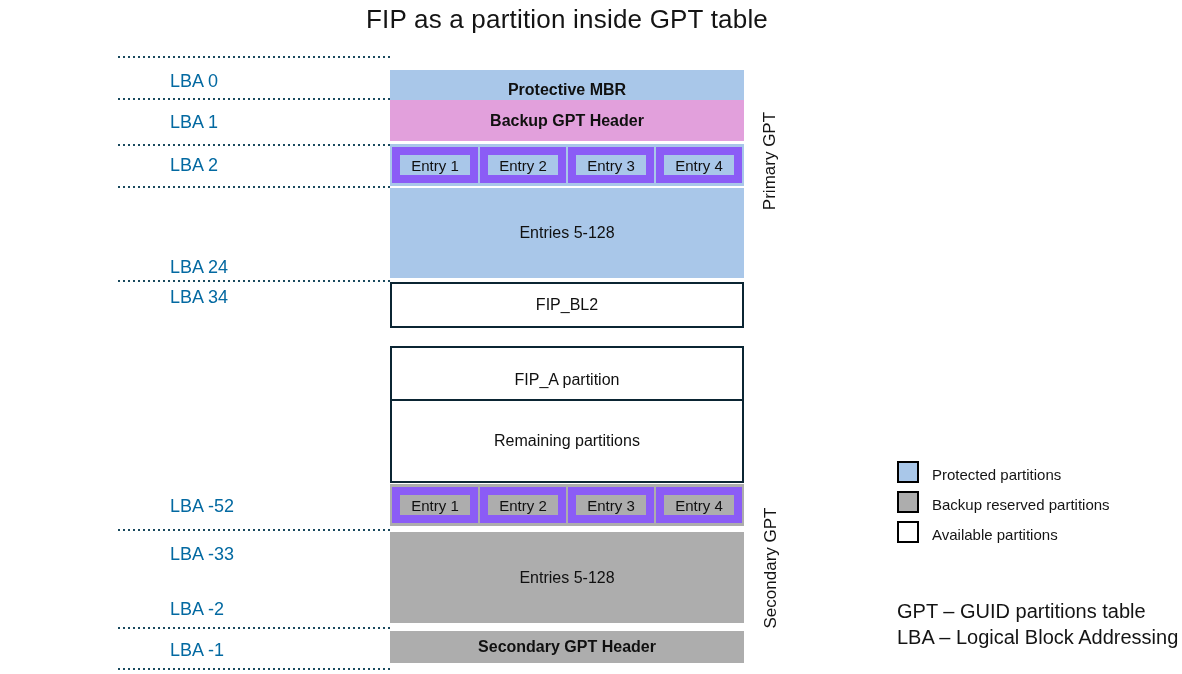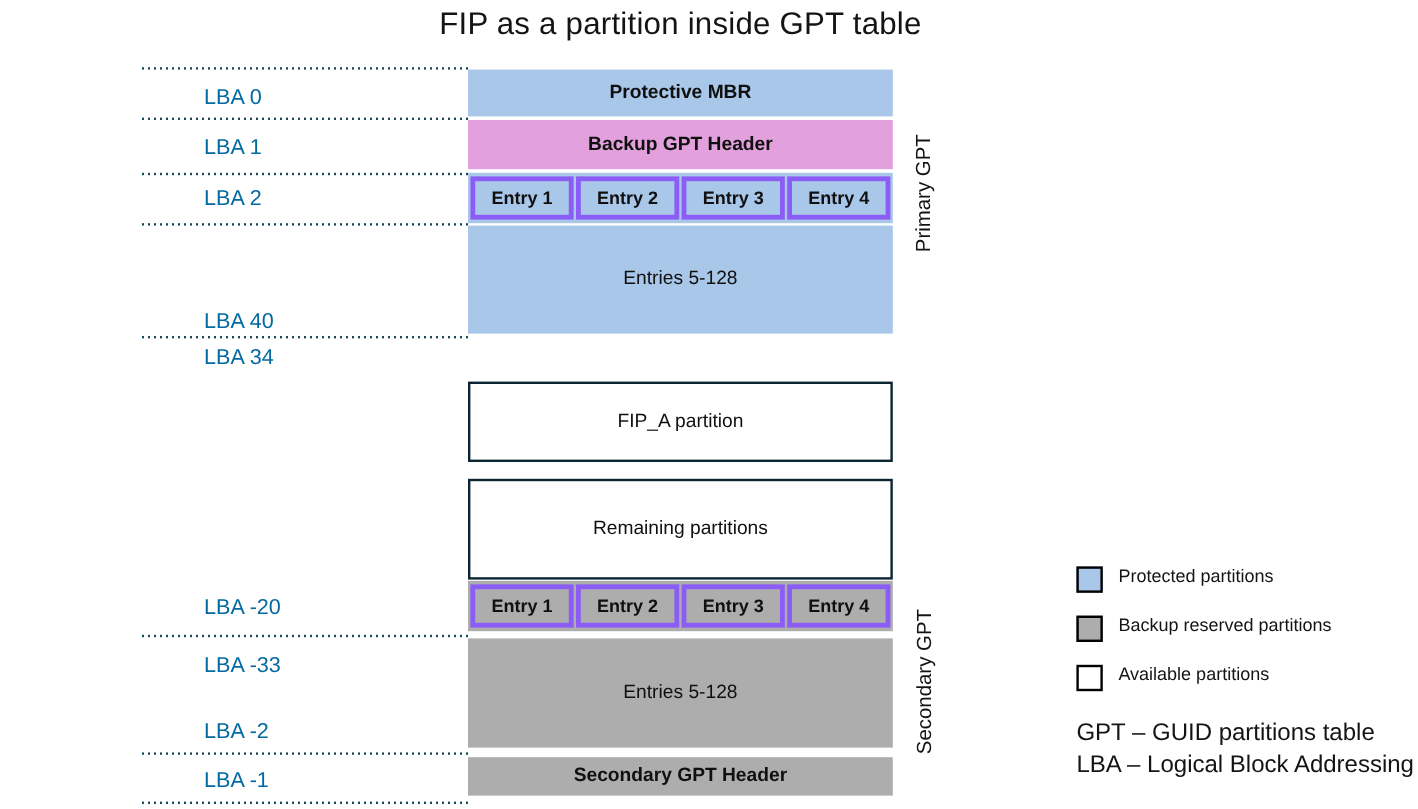--- a/index.html
+++ b/index.html
@@ -23,31 +23,31 @@
     display:flex;align-items:center;justify-content:center;
     font-size:16px;text-align:center;color:#101010;
   }
   .blk.bold{font-weight:700;}
   .blue{background:#A9C7E9;}
   .pink{background:#E2A0DC;}
   .gray{background:#ADADAD;}
   .whiteblk{background:#ffffff;border:2px solid #0b2533;}
   .entryrow{padding:3px 2px;gap:2px;justify-content:stretch;}
   .entrycell{
-    flex:1;border:4px solid #8b5cf6;display:flex;align-items:center;justify-content:center;
-    font-size:15px;height:100%;box-sizing:border-box;font-weight:bold;
+    flex:1;border:8px solid #8b5cf6;display:flex;align-items:center;justify-content:center;
+    font-size:15px;height:100%;box-sizing:border-box;
   }
   .vlabel{
     position:absolute;width:200px;text-align:center;font-size:17px;color:#141414;
     transform:translate(-50%,-50%) rotate(-90deg);white-space:nowrap;
   }
   .legend{
     position:absolute;left:897px;top:461px;display:flex;flex-direction:column;gap:8px;
   }
-  .legend-row{display:flex;align-items:flex-start;height:22px;margin-top:11px;}
+  .legend-row{display:flex;align-items:flex-end;height:22px;}
   .swatch{
     width:22px;height:22px;box-sizing:border-box;border:2px solid #000;flex:0 0 22px;
   }
   .legend-label{margin-left:13px;font-size:15px;color:#141414;white-space:nowrap;}
   .note{position:absolute;left:897px;font-size:20px;color:#141414;white-space:nowrap;}
 </style>
 </head>
 <body>
 
 <div class="canvas">
@@ -59,42 +59,43 @@
   <div class="dotline" style="top:144px"></div>
   <div class="dotline" style="top:186px"></div>
   <div class="dotline" style="top:280px"></div>
   <div class="dotline" style="top:529px"></div>
   <div class="dotline" style="top:627px"></div>
   <div class="dotline" style="top:668px"></div>
 
   <div class="lba" style="top:71px">LBA 0</div>
   <div class="lba" style="top:112px">LBA 1</div>
   <div class="lba" style="top:155px">LBA 2</div>
-  <div class="lba" style="top:257px">LBA 40</div>
+  <div class="lba" style="top:257px">LBA 24</div>
   <div class="lba" style="top:287px">LBA 34</div>
-  <div class="lba" style="top:496px">LBA -20</div>
+  <div class="lba" style="top:496px">LBA -52</div>
   <div class="lba" style="top:544px">LBA -33</div>
   <div class="lba" style="top:599px">LBA -2</div>
   <div class="lba" style="top:640px">LBA -1</div>
 
-  <div class="blk blue bold" style="top:58px;height:39px">Protective MBR</div>
+  <div class="blk blue bold" style="top:70px;height:39px">Protective MBR</div>
 
   <div class="blk pink bold" style="top:100px;height:41px">Backup GPT Header</div>
 
   <div class="blk blue entryrow" style="top:144px;height:42px">
     <div class="entrycell">Entry 1</div>
     <div class="entrycell">Entry 2</div>
     <div class="entrycell">Entry 3</div>
     <div class="entrycell">Entry 4</div>
   </div>
 
   <div class="blk blue" style="top:188px;height:90px">Entries 5-128</div>
 
+  <div class="blk whiteblk" style="top:282px;height:46px">FIP_BL2</div>
 
-  <div class="blk whiteblk" style="top:318px;height:67px">FIP_A partition</div>
+  <div class="blk whiteblk" style="top:346px;height:67px">FIP_A partition</div>
 
   <div class="blk whiteblk" style="top:399px;height:84px">Remaining partitions</div>
 
   <div class="blk gray entryrow" style="top:484px;height:42px">
     <div class="entrycell">Entry 1</div>
     <div class="entrycell">Entry 2</div>
     <div class="entrycell">Entry 3</div>
     <div class="entrycell">Entry 4</div>
   </div>
 

